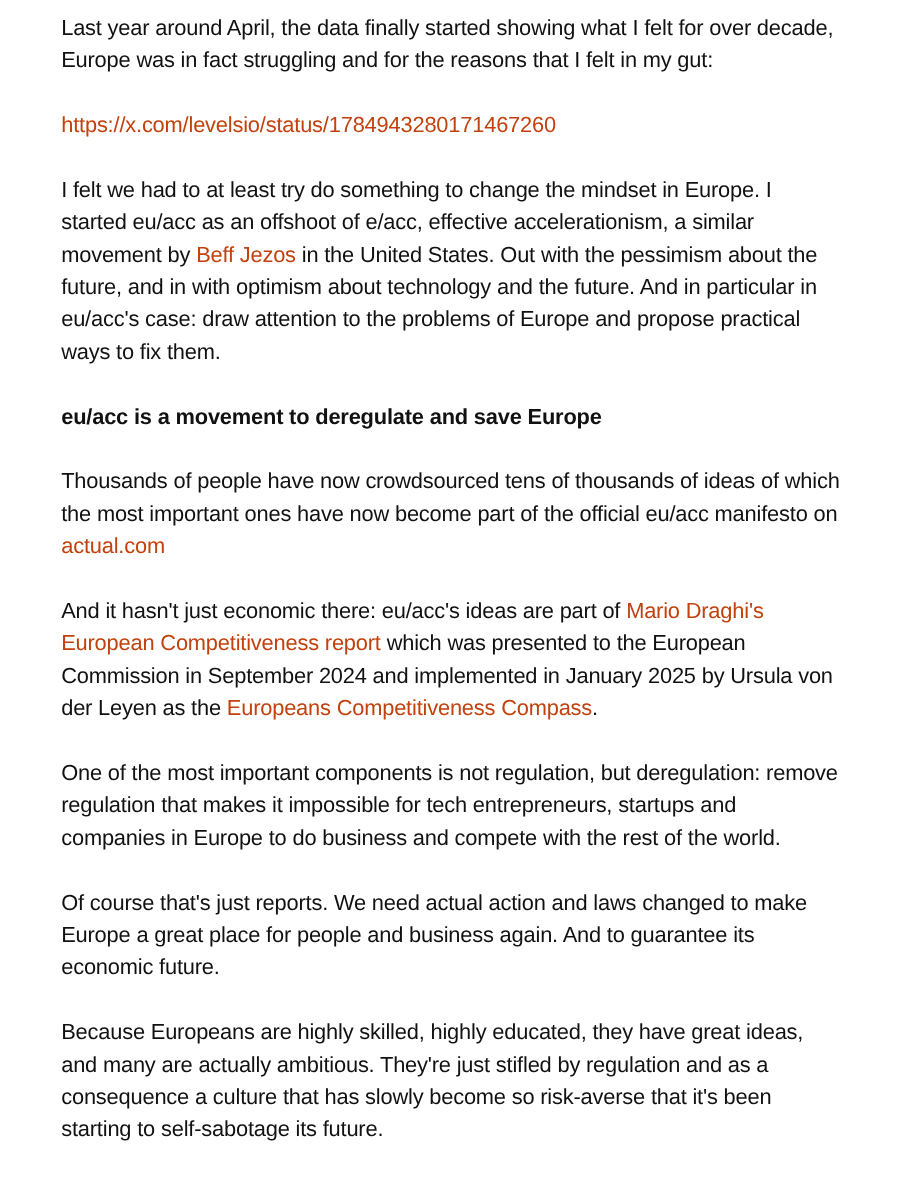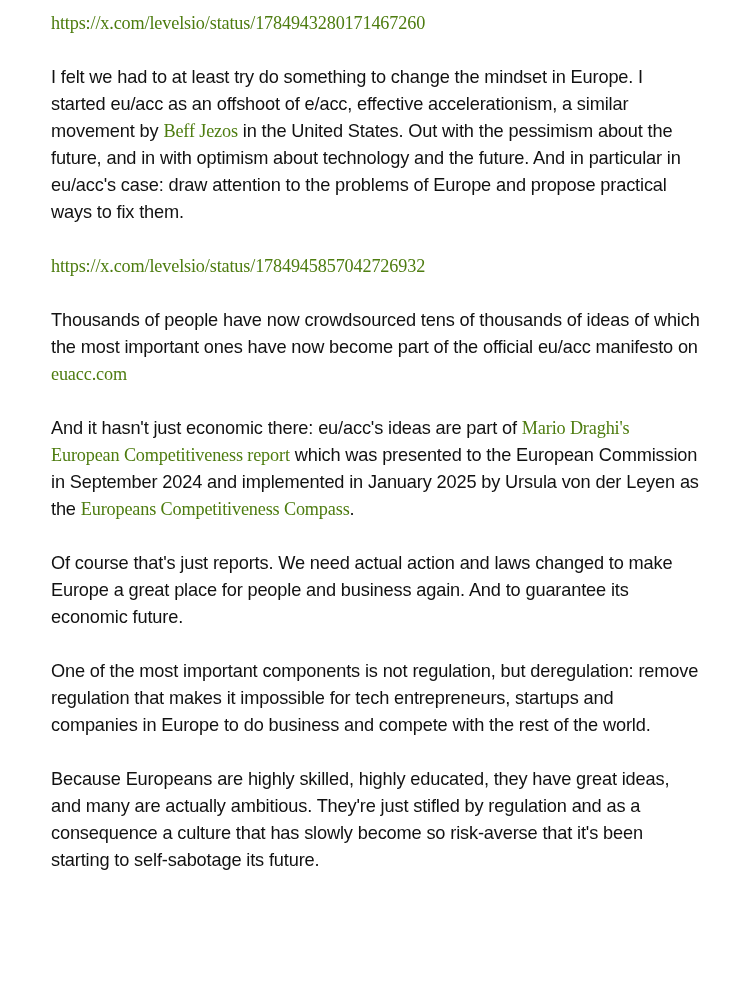--- a/index.html
+++ b/index.html
@@ -5,31 +5,30 @@
   html, body { margin: 0; padding: 0; background: #ffffff; }
   body { width: 753px; height: 1000px; overflow: hidden; }
   .article {
     position: absolute; left: 51px; top: 10px; width: 650px;
     font-family: "Liberation Sans", sans-serif;
     font-size: 18.2px; line-height: 27px; color: #111111;
     letter-spacing: -0.15px;
   }
   .article p { margin: 0 0 27px 0; }
   .article p.bold { font-weight: bold; }
-  .article a { color: #4d7c0f; text-decoration: none; font-family: Liberation Serif, serif; }
+  .article a { color: #c2410c; text-decoration: none; }
 </style>
 </head>
 <body>
 
 <div class="article">
+  <p>Last year around April, the data finally started showing what I felt for over decade, Europe was in fact struggling and for the reasons that I felt in my gut:</p>
   <p>
     <a>https://x.com/levelsio/status/1784943280171467260</a>
   </p>
   <p><span>I felt we had to at least try do something to change the mindset in Europe. I started eu/acc as an offshoot of e/acc, effective accelerationism, a similar movement by </span><a>Beff Jezos</a><span> in the United States. Out with the pessimism about the future, and in with optimism about technology and the future. And in particular in eu/acc's case: draw attention to the problems of Europe and propose practical ways to fix them.</span></p>
-  <p>
-    <a>https://x.com/levelsio/status/1784945857042726932</a>
-  </p>
-  <p><span>Thousands of people have now crowdsourced tens of thousands of ideas of which the most important ones have now become part of the official eu/acc manifesto on </span><a>euacc.com</a></p>
+  <p class="bold">eu/acc is a movement to deregulate and save Europe</p>
+  <p><span>Thousands of people have now crowdsourced tens of thousands of ideas of which the most important ones have now become part of the official eu/acc manifesto on </span><a>actual.com</a></p>
   <p><span>And it hasn't just economic there: eu/acc's ideas are part of </span><a>Mario Draghi's European Competitiveness report</a><span> which was presented to the European Commission in September 2024 and implemented in January 2025 by Ursula von der Leyen as the </span><a>Europeans Competitiveness Compass</a><span>.</span></p>
+  <p>One of the most important components is not regulation, but deregulation: remove regulation that makes it impossible for tech entrepreneurs, startups and companies in Europe to do business and compete with the rest of the world.</p>
   <p>Of course that's just reports. We need actual action and laws changed to make Europe a great place for people and business again. And to guarantee its economic future.</p>
-  <p>One of the most important components is not regulation, but deregulation: remove regulation that makes it impossible for tech entrepreneurs, startups and companies in Europe to do business and compete with the rest of the world.</p>
   <p>Because Europeans are highly skilled, highly educated, they have great ideas, and many are actually ambitious. They're just stifled by regulation and as a consequence a culture that has slowly become so risk-averse that it's been starting to self-sabotage its future.</p>
 </div>
 
 </body></html>

